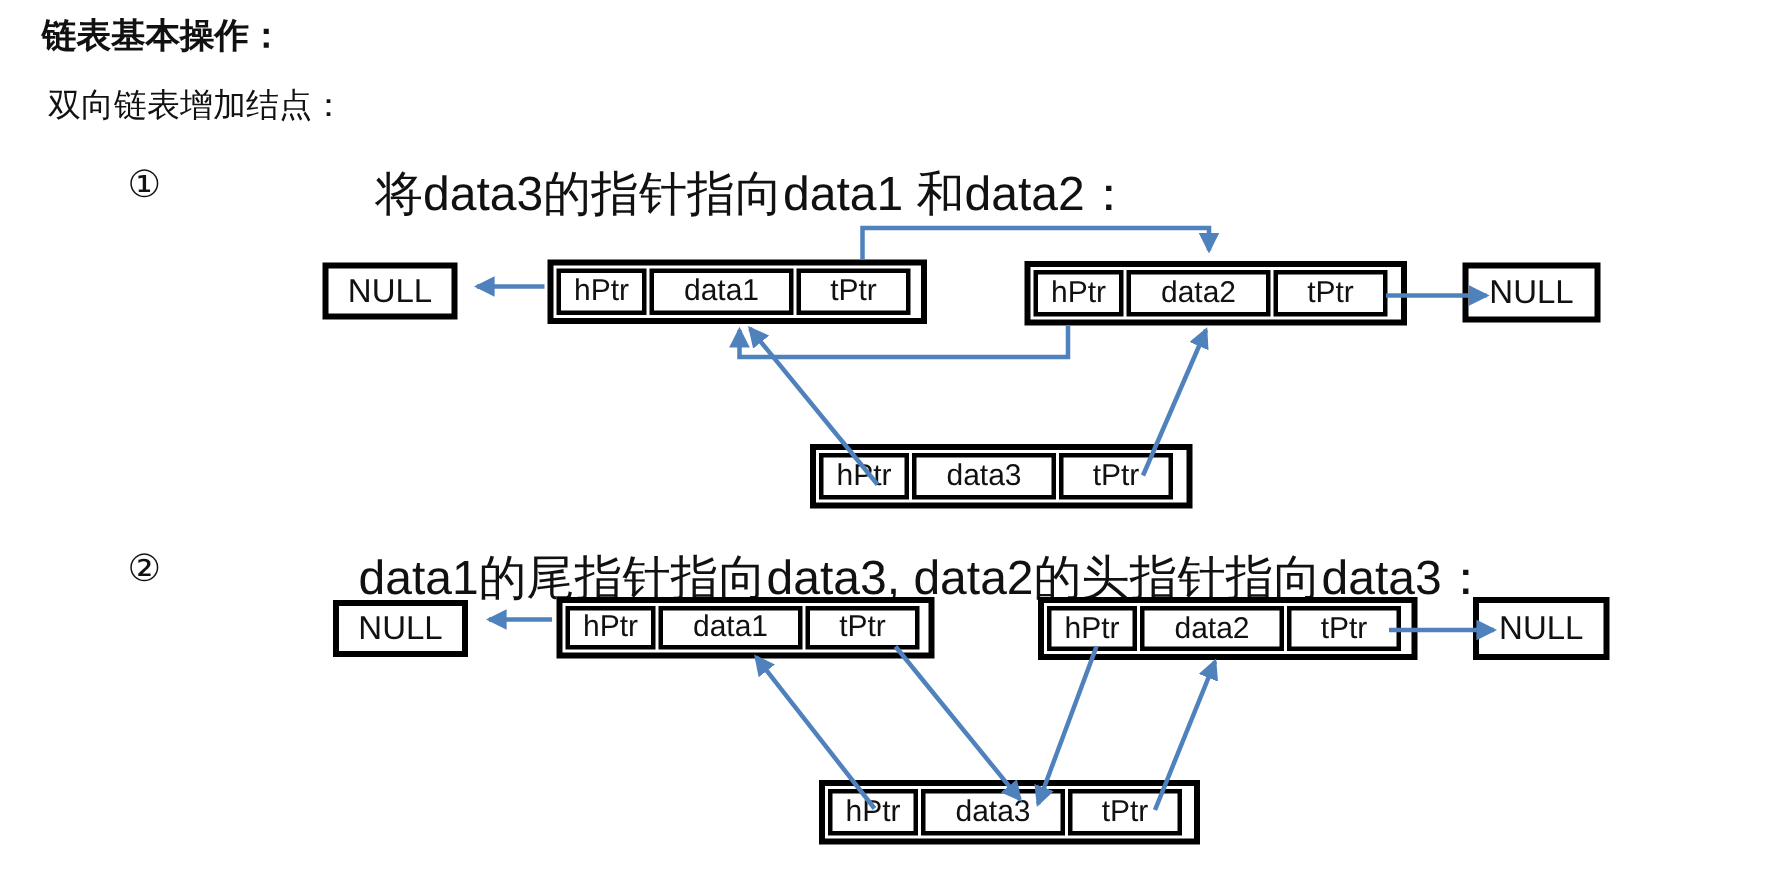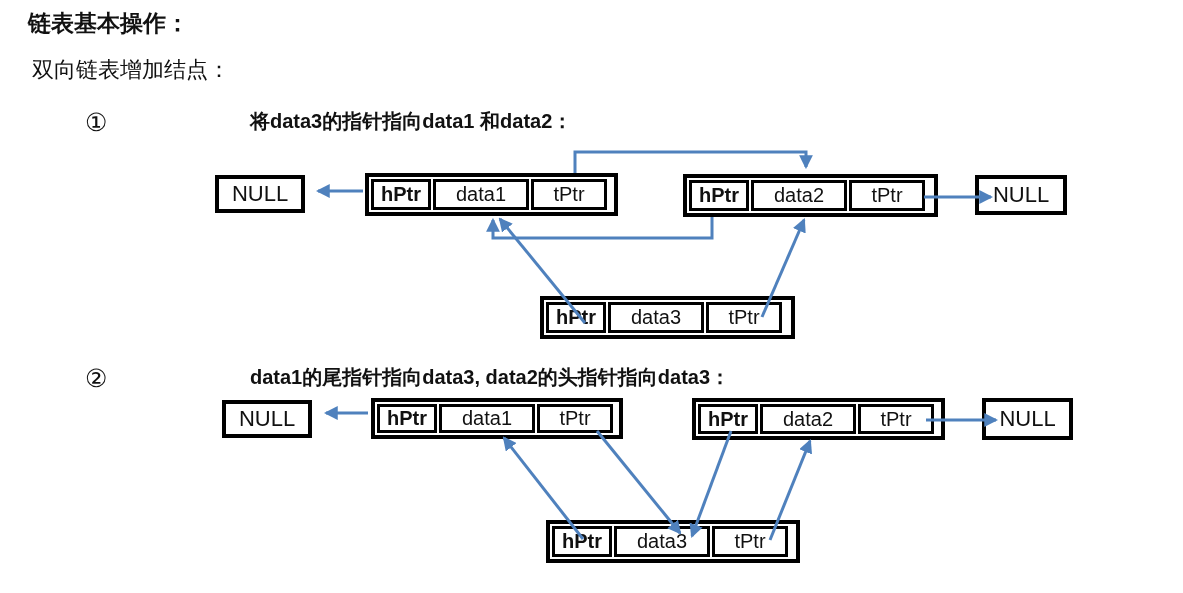--- a/index.html
+++ b/index.html
@@ -10,41 +10,41 @@
     font-family:"Liberation Sans",sans-serif;
     color:#111111;
     overflow:hidden;
   }
   .txt{position:absolute;white-space:nowrap;color:#111111;}
   .title{left:28px;top:8px;font-size:23px;font-weight:600;}
   .subtitle{left:32px;top:55px;font-size:22px;font-weight:500;}
   .step-num{font-size:25px;font-weight:500;}
   .step1-num{left:85px;top:108px;}
   .step2-num{left:85px;top:364px;}
-  .step-text{font-size:20px;font-weight:700;}
+  .step-text{font-size:32px;font-weight:400;}
   .step1-text{left:250px;top:108px;}
-  .step2-text{left:250px;top:364px;}
+  .step2-text{left:239px;top:364px;}
 
   .nullbox{
     position:absolute;box-sizing:border-box;
     border:4px solid #000;background:#fff;
     display:flex;align-items:center;justify-content:center;
     font-size:22px;
   }
   .node{
     position:absolute;box-sizing:border-box;
     border:4px solid #000;background:#fff;
     padding:2px;display:flex;gap:2px;
   }
   .cell{
     box-sizing:border-box;border:3px solid #000;background:#fff;
     display:flex;align-items:center;justify-content:center;
     font-size:20px;
   }
-  .cell.h{width:60px;font-weight:bold;} .cell.d{width:96px;} .cell.t{width:76px;}
+  .cell.h{width:60px;} .cell.d{width:96px;} .cell.t{width:76px;}
 
   #wires{position:absolute;left:0;top:0;pointer-events:none;}
 </style>
 </head>
 <body>
 
 <div id="page">
 
   <div class="txt title">链表基本操作：</div>
   <div class="txt subtitle">双向链表增加结点：</div>

